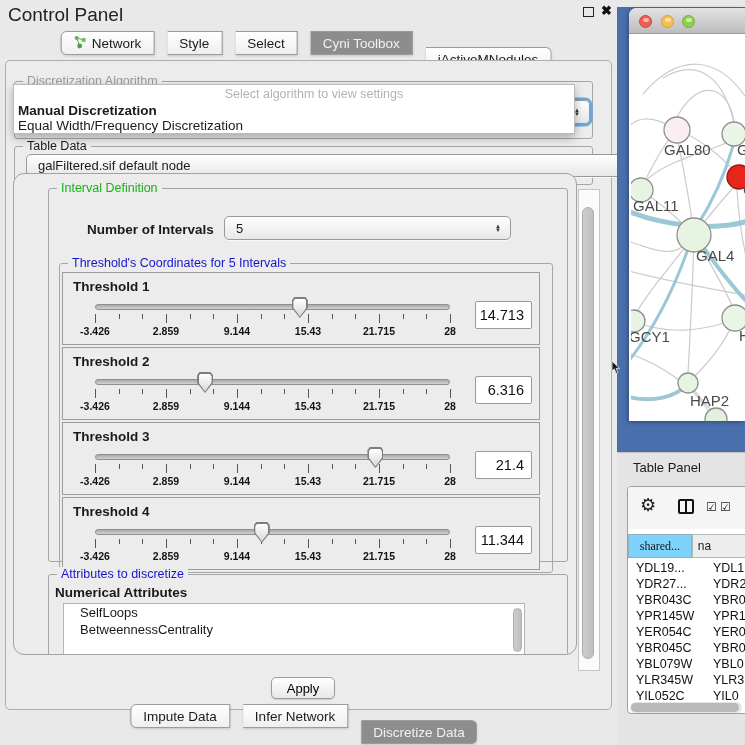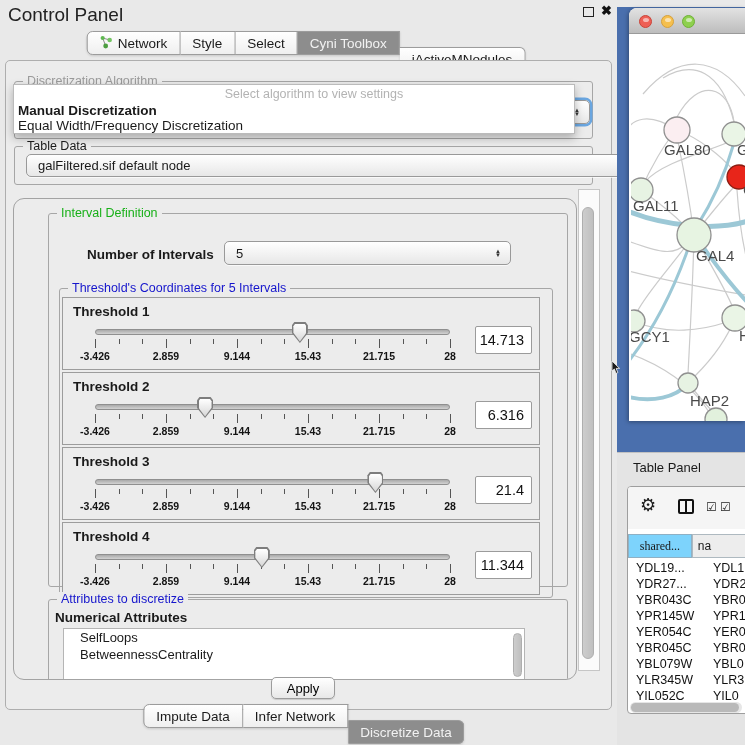--- a/index.html
+++ b/index.html
@@ -7,21 +7,21 @@
   body { position:relative; overflow:hidden; background:#e9e9e9;
          font-family:"Liberation Sans", sans-serif; color:#1a1a1a; }
   .abs { position:absolute; }
 
   
   .cp-title { left:8px; top:4px; font-size:19px; color:#222; }
   .float-ic { left:583px; top:7px; width:11px; height:10px; border:1.5px solid #222; background:transparent; }
   .close-ic { left:601px; top:3px; font-size:13px; font-weight:bold; color:#111; }
 
   
-  .seg { position:absolute; display:flex; filter:drop-shadow(0 1px 1px rgba(0,0,0,.15)); }
+  .seg { position:absolute; display:flex; filter:drop-shadow(0 1px 1px rgba(0,0,0,.15));gap:13px; }
   .sgm { padding:3px 12px; font-size:13.5px; background:linear-gradient(#ffffff,#efefef);
          border-top:1px solid #9c9c9c; border-bottom:1px solid #9c9c9c; border-right:1px solid #9c9c9c;
          display:flex; align-items:center; gap:5px; white-space:nowrap; height:24px; }
   .sgm:first-child { border-left:1px solid #9c9c9c; border-radius:6px 0 0 6px; }
   .sgm:last-child  { border-radius:0 6px 6px 0;margin-top:16px; }
   .sgm.sel { background:#8d8d8d; color:#f2f2f2; }
 
   
   .outer-panel { left:5px; top:60px; width:607px; height:650px; background:#ececec;
                  border:1px solid #aeaeae; border-radius:5px; }
@@ -165,21 +165,21 @@
     <span class="legend">Table Data</span>
     <div class="combo" style="left:11px; top:7px; width:633px; height:23px;">
       <span class="val">galFiltered.sif default node</span>
       <span class="arr">
         <span>▲</span>
           <span>▼</span>
       </span>
     </div>
   </div>
 
-  <div class="abs viewport" style="left:7px; top:137px;border-radius:11px;">
+  <div class="abs viewport" style="left:7px; top:112px;border-radius:11px;">
 
     <div class="grp" style="left:34px; top:14px; width:520px; height:374px;">
       <span class="legend green">Interval Definition</span>
 
       <span class="abs" style="left:38px; top:33px; font-weight:bold; font-size:13.5px;">Number of Intervals</span>
       <div class="combo" style="left:175px; top:27px; width:287px; height:24px;">
         <span class="val">5</span>
         <span class="arr">
           <span>▲</span>
             <span>▼</span>

